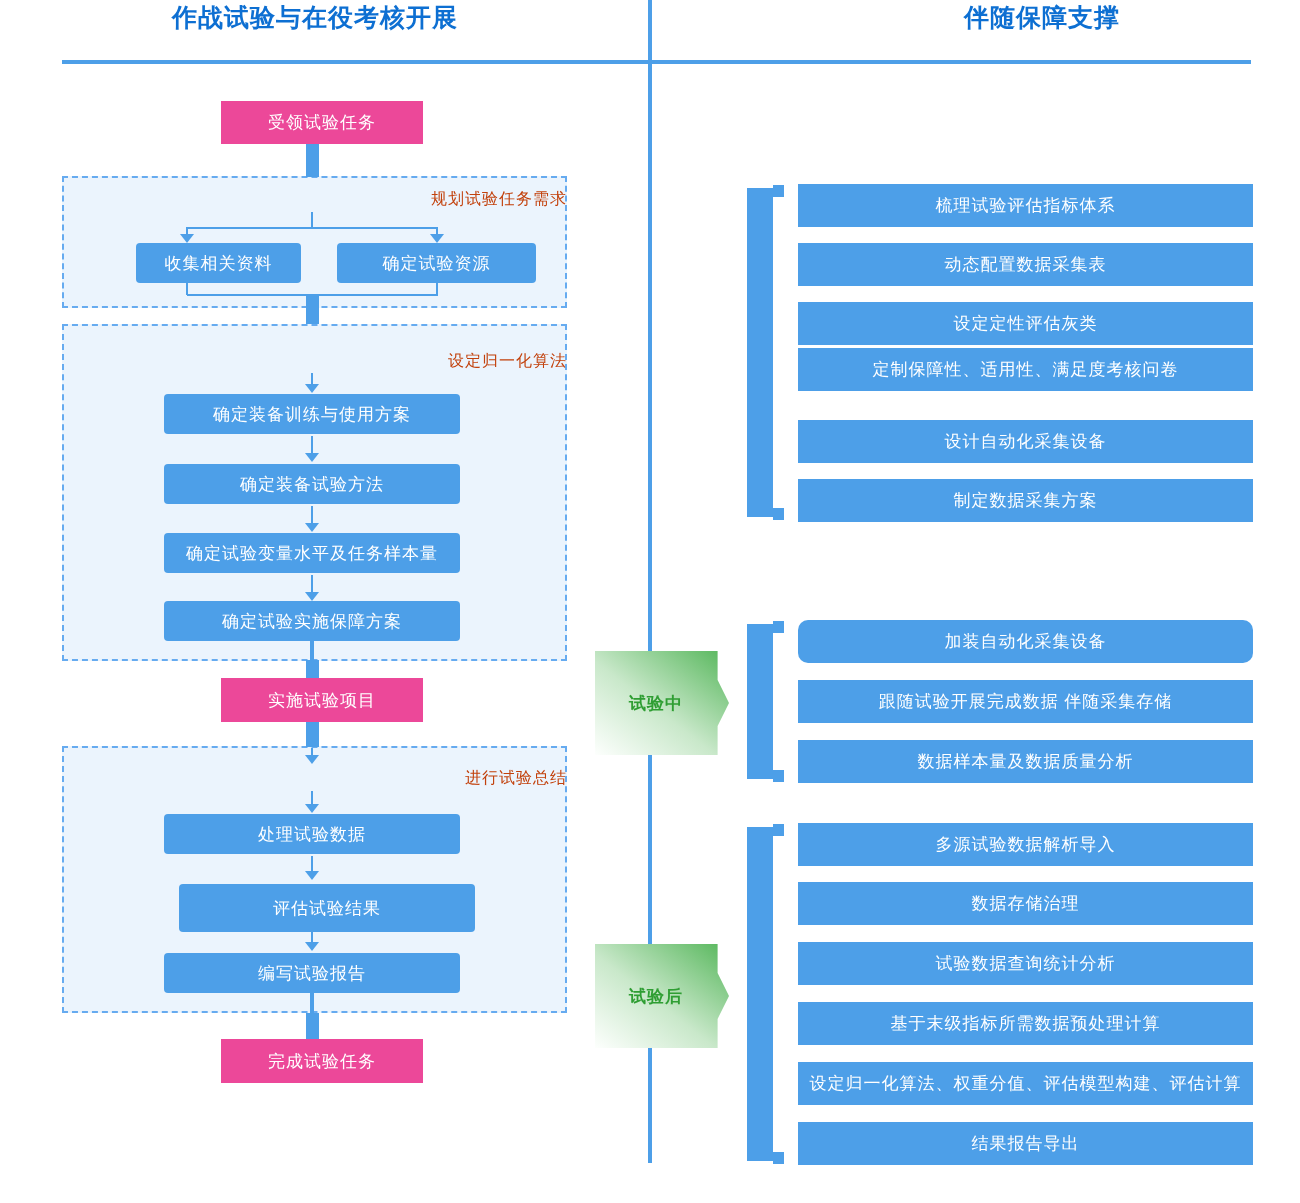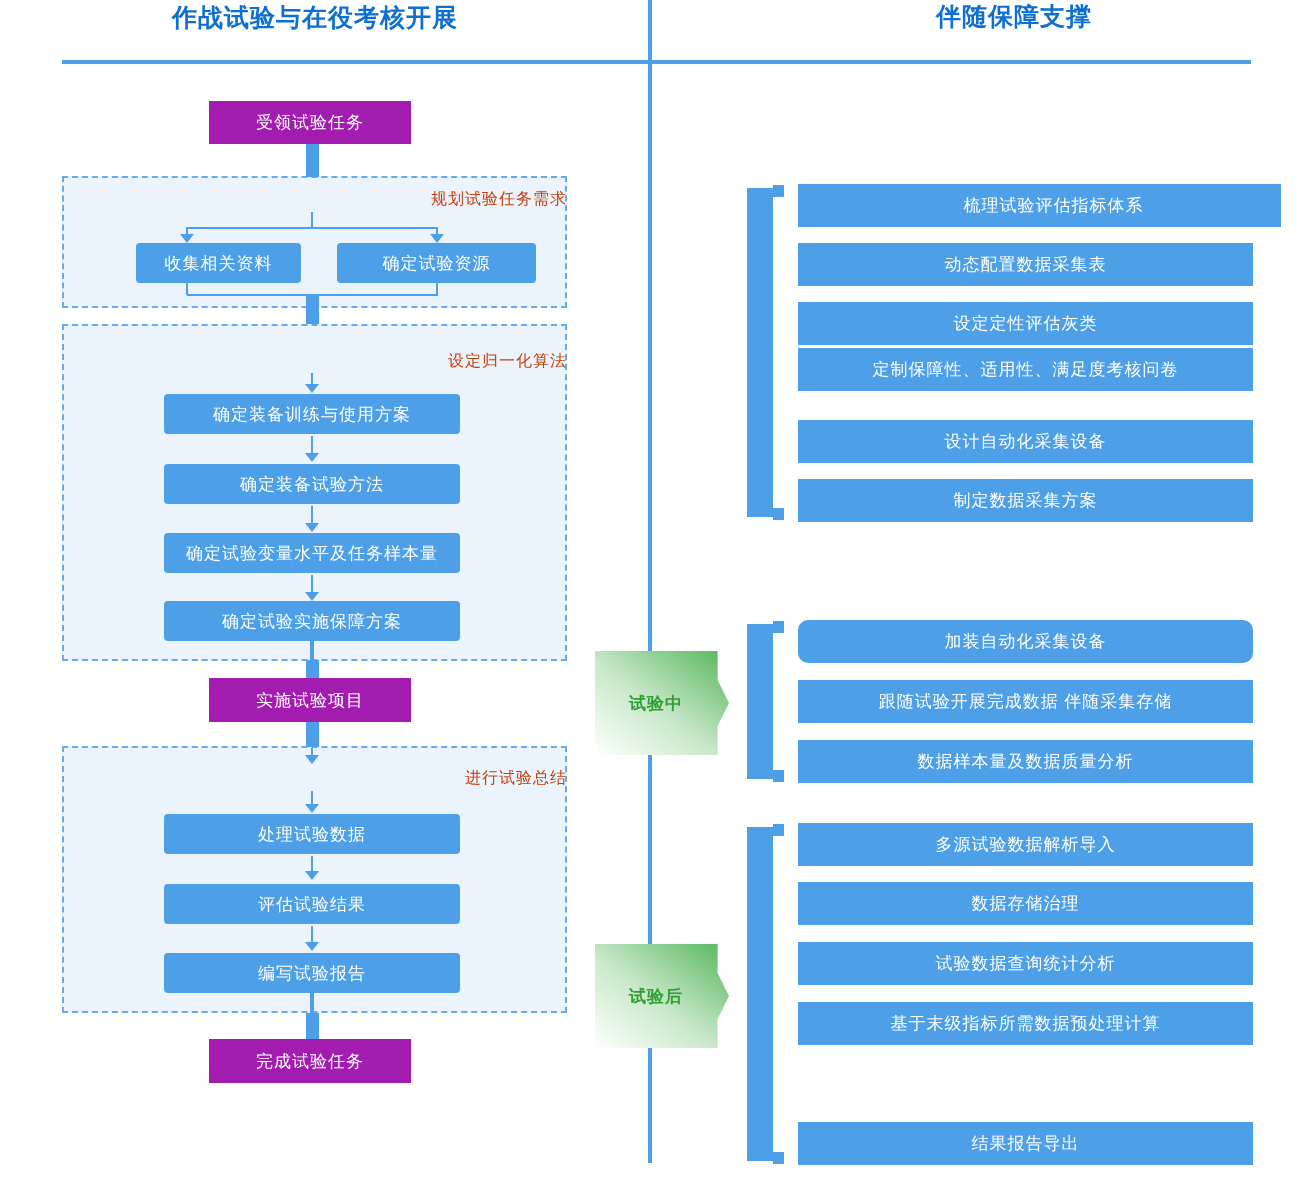--- a/index.html
+++ b/index.html
@@ -8,22 +8,22 @@
     font-family:"Liberation Sans",sans-serif;
   }
   .abs{position:absolute;}
   .hdr{
     font-size:25px;font-weight:bold;color:#0D6FD2;text-align:center;
     letter-spacing:1px;line-height:30px;
   }
   .hrule{background:#4D9FE8;height:4px;}
   .vdiv{background:#4D9FE8;width:4px;z-index:1;}
   .gbox{
-    background:#a21caf;color:#ffffff;font-size:17px;text-align:center;
-    display:flex;align-items:center;justify-content:center;z-index:4;letter-spacing:1px;
+    background:#ec4899;color:#ffffff;font-size:17px;text-align:center;
+    display:flex;align-items:center;justify-content:center;z-index:4;letter-spacing:1px;margin-left:12px;
   }
   .dashedbox{
     background:#EBF4FD;border:2px dashed #66ABF0;box-sizing:border-box;z-index:2;
   }
   .dlabel{
     color:#c2410c;font-size:16px;text-align:right;z-index:3;letter-spacing:1px;
   }
   .bluebox{
     background:#4D9FE8;color:#ffffff;font-size:17px;border-radius:4px;
     display:flex;align-items:center;justify-content:center;z-index:3;letter-spacing:1px;
@@ -52,21 +52,21 @@
   .pent .plabel{
     color:#2F9E33;font-size:17px;font-weight:bold;padding-right:12px;letter-spacing:1px;
   }
 </style>
 </head>
 <body>
 
 <div id="stage">
 
   <div class="abs hdr" style="left:62px;top:2px;width:506px;">作战试验与在役考核开展</div>
-  <div class="abs hdr" style="left:764px;top:2px;width:500px;font-family:Liberation Serif, serif;">伴随保障支撑</div>
+  <div class="abs hdr" style="left:792px;top:2px;width:500px;">伴随保障支撑</div>
   <div class="abs hrule" style="left:62px;top:60px;width:1189px;"></div>
   <div class="abs vdiv" style="left:648px;top:0;height:1163px;"></div>
 
   <div class="abs gbox" style="left:209px;top:101px;width:202px;height:43px;">受领试验任务</div>
   <div class="abs thick" style="top:144px;height:33px;"></div>
 
   <div class="abs dashedbox" style="left:62px;top:176px;width:505px;height:132px;"></div>
   <div class="abs dlabel" style="left:62px;top:189px;width:505px;">规划试验任务需求</div>
   <div class="abs thin" style="left:311px;top:212px;height:16px;"></div>
   <div class="abs hline" style="left:187px;top:227px;width:251px;"></div>
@@ -103,35 +103,35 @@
 
   <div class="abs dashedbox" style="left:62px;top:746px;width:505px;height:267px;"></div>
   <div class="abs thin" style="left:311px;top:748px;height:8px;"></div>
   <div class="abs tri" style="left:305px;top:755px;"></div>
   <div class="abs dlabel" style="left:62px;top:768px;width:505px;">进行试验总结</div>
   <div class="abs thin" style="left:311px;top:791px;height:14px;"></div>
   <div class="abs tri" style="left:305px;top:804px;"></div>
   <div class="abs bluebox" style="left:164px;top:814px;width:296px;height:40px;">处理试验数据</div>
   <div class="abs thin" style="left:311px;top:856px;height:16px;"></div>
   <div class="abs tri" style="left:305px;top:871px;"></div>
-  <div class="abs bluebox" style="left:164px;top:884px;width:296px;height:40px;">评估试验结果</div>
+  <div class="abs bluebox" style="left:179px;top:884px;width:296px;height:48px;">评估试验结果</div>
   <div class="abs thin" style="left:311px;top:926px;height:17px;"></div>
   <div class="abs tri" style="left:305px;top:942px;"></div>
   <div class="abs bluebox" style="left:164px;top:953px;width:296px;height:40px;">编写试验报告</div>
   <div class="abs join" style="top:993px;height:21px;"></div>
   <div class="abs thick" style="top:1013px;height:27px;"></div>
 
   <div class="abs gbox" style="left:209px;top:1039px;width:202px;height:44px;">完成试验任务</div>
 
   <div class="abs bracket" style="left:747px;top:185px;width:37px;height:335px;">
     <div class="bbar" style="height:329px;"></div>
     <div class="tick" style="top:0;"></div>
     <div class="tick" style="top:323px;"></div>
   </div>
-  <div class="abs bar" style="top:184px;padding-left:28px;">梳理试验评估指标体系</div>
+  <div class="abs bar" style="top:184px;">梳理试验评估指标体系</div>
   <div class="abs bar" style="top:243px;text-align:center;">动态配置数据采集表</div>
   <div class="abs bar" style="top:302px;">设定定性评估灰类</div>
   <div class="abs bar" style="top:348px;">定制保障性、适用性、满足度考核问卷</div>
   <div class="abs bar" style="top:420px;">设计自动化采集设备</div>
   <div class="abs bar" style="top:479px;">制定数据采集方案</div>
 
   <div class="abs pent" style="left:595px;top:651px;">
     <span class="plabel">试验中</span>
   </div>
   <div class="abs bracket" style="left:747px;top:621px;width:37px;height:161px;">
@@ -148,15 +148,16 @@
   </div>
   <div class="abs bracket" style="left:747px;top:824px;width:37px;height:340px;">
     <div class="bbar" style="height:334px;"></div>
     <div class="tick" style="top:0;"></div>
     <div class="tick" style="top:328px;"></div>
   </div>
   <div class="abs bar" style="top:823px;">多源试验数据解析导入</div>
   <div class="abs bar" style="top:882px;">数据存储治理</div>
   <div class="abs bar" style="top:942px;">试验数据查询统计分析</div>
   <div class="abs bar" style="top:1002px;">基于末级指标所需数据预处理计算</div>
+  <div class="abs bar" style="top:1062px;">设定归一化算法、权重分值、评估模型构建、评估计算</div>
   <div class="abs bar" style="top:1122px;">结果报告导出</div>
 
 </div>
 
 </body></html>

